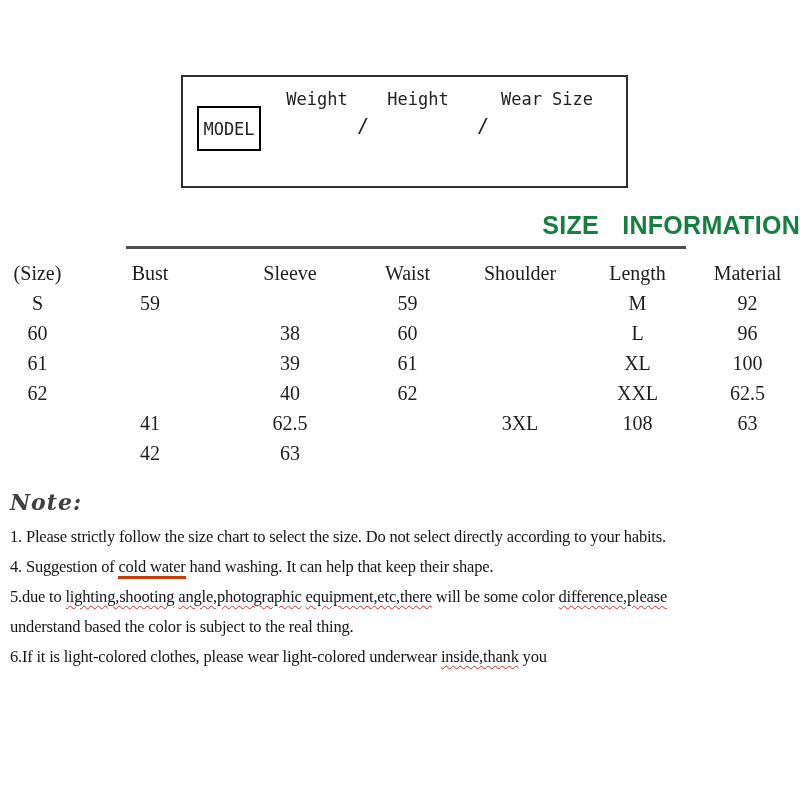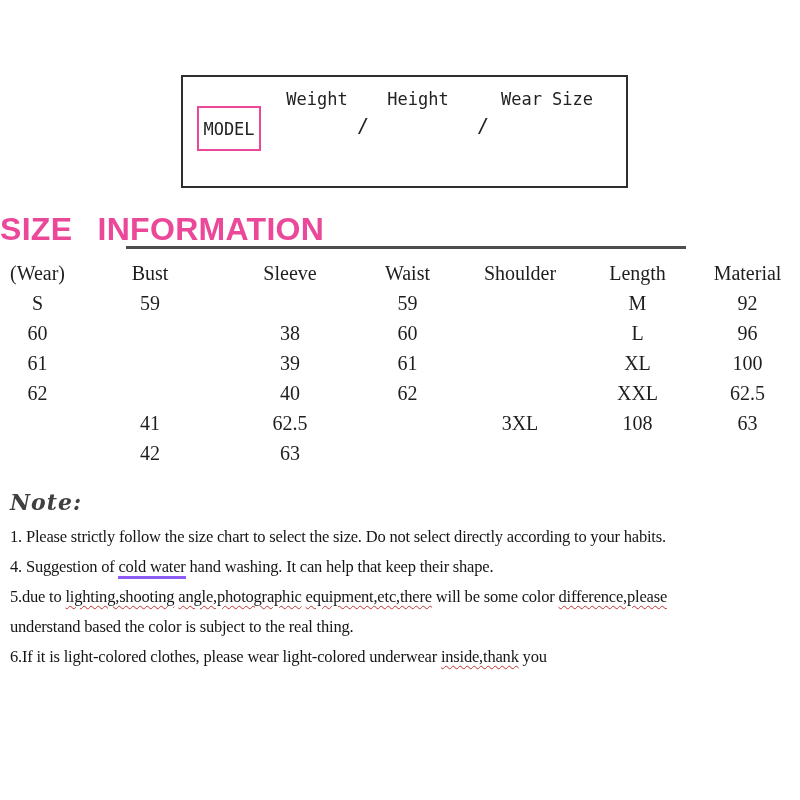--- a/index.html
+++ b/index.html
@@ -14,21 +14,21 @@
   }
   .abs { position: absolute; }
 
   
   .model-outer {
     left: 181px; top: 75px; width: 447px; height: 113px;
     border: 2px solid #2e2e2e;
   }
   .model-inner {
     left: 197px; top: 106px; width: 64px; height: 45px;
-    border: 2px solid #ec4899;
+    border: 2px solid #000000;
     display: flex; align-items: center; justify-content: center;
     font-family: "DejaVu Sans Mono", monospace;
     font-size: 17px; color: #222;
   }
   .mb-header {
     top: 89px; transform: translateX(-50%);
     font-family: "DejaVu Sans Mono", monospace;
     font-size: 17px; color: #222; white-space: nowrap;
   }
   .mb-h-weight { left: 317px; }
@@ -37,25 +37,25 @@
   .mb-slash {
     top: 113px; transform: translateX(-50%);
     font-family: "DejaVu Sans Mono", monospace;
     font-size: 20px; color: #222;
   }
   .mb-s1 { left: 363px; }
   .mb-s2 { left: 483px; }
 
   
   .size-title {
-    top: 211px; left: 0; width: 800px; text-align: left;
+    top: 211px; left: 0; width: 800px; text-align: right;
     font-family: "Liberation Sans", sans-serif;
-    font-size: 32px; font-weight: 600;
+    font-size: 25px; font-weight: 600;
     letter-spacing: 0.3px; word-spacing: 16px;
-    color: #ec4899;
+    color: #15803d;
   }
   .title-rule {
     top: 246px; left: 126px; width: 560px; height: 3px;
     background: #4d4d4d;
   }
   .size-table {
     top: 258px; left: 0; width: 800px;
     display: grid;
     grid-template-columns: 75px 150px 130px 105px 120px 115px 105px;
     grid-auto-rows: 30px;
@@ -82,42 +82,42 @@
     color: #151515;
   }
   .wavy {
     text-decoration: underline;
     text-decoration-style: wavy;
     text-decoration-color: #c43030;
     text-decoration-thickness: 1px;
     text-underline-offset: 3px;
   }
   .ublue {
-    border-bottom: 3px solid #8b5cf6;
+    border-bottom: 3px solid #c2410c;
   }
 </style>
 </head>
 <body>
 
 <div class="abs model-outer"></div>
 <div class="abs model-inner">
   <span>MODEL</span>
 </div>
 <span class="abs mb-header mb-h-weight">Weight</span>
 <span class="abs mb-header mb-h-height">Height</span>
 <span class="abs mb-header mb-h-wearsize">Wear Size</span>
 <span class="abs mb-slash mb-s1">/</span>
 <span class="abs mb-slash mb-s2">/</span>
 
 <div class="abs size-title">SIZE INFORMATION</div>
 <div class="abs title-rule"></div>
 
 <div class="abs size-table">
 
-  <div class="cell">(Wear)</div>
+  <div class="cell">(Size)</div>
   <div class="cell">Bust</div>
   <div class="cell">Sleeve</div>
   <div class="cell">Waist</div>
   <div class="cell">Shoulder</div>
   <div class="cell">Length</div>
   <div class="cell">Material</div>
 
   <div class="cell">S</div>
   <div class="cell">59</div>
   <div class="cell"></div>

